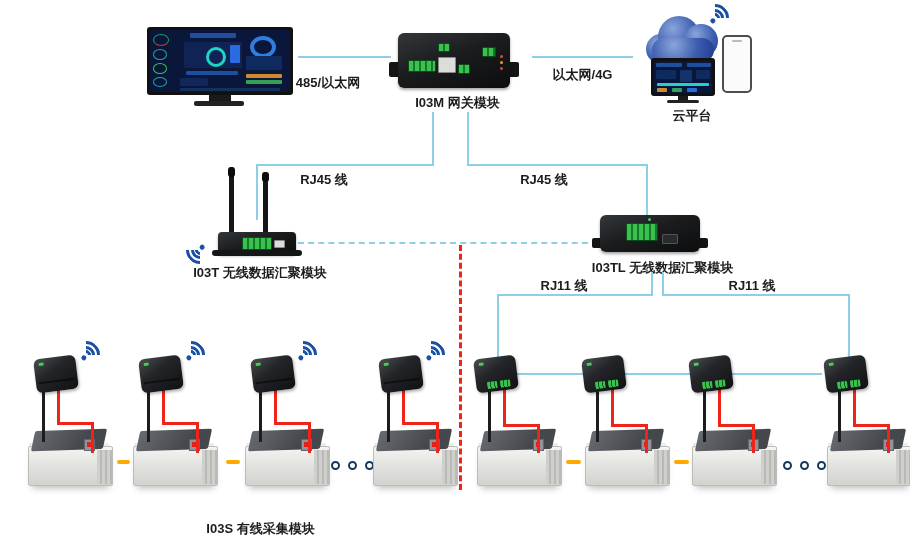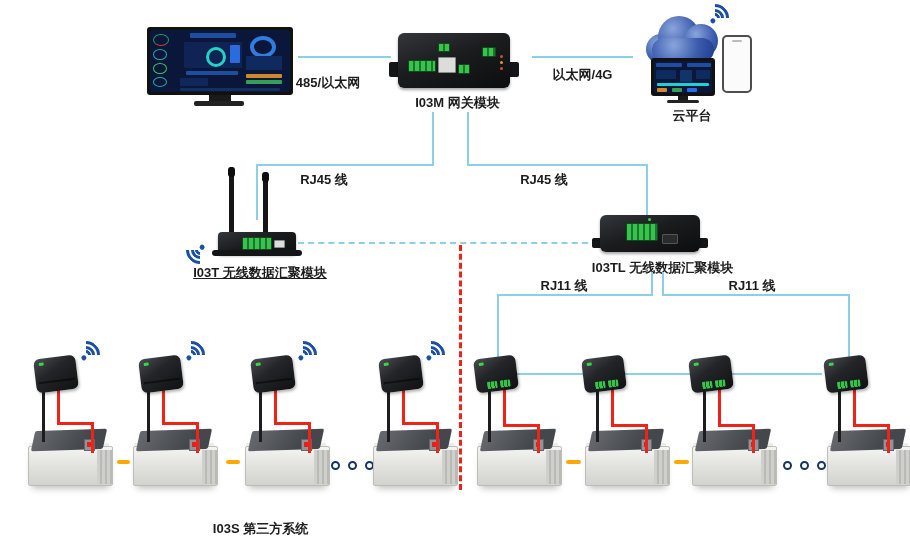--- a/index.html
+++ b/index.html
@@ -180,21 +180,21 @@
     <div class="flange" style="left:212px;top:250px;width:90px;height:6px;border-radius:3px;"></div>
     <div class="term" style="left:242px;top:237px;width:28px;height:11px;"></div>
     <div class="port" style="left:274px;top:240px;width:9px;height:6px;"></div>
     <div class="wifi w-sw" style="left:186px;top:236px;">
       <i class="a1"></i>
         <i class="a2"></i>
         <i class="a3"></i>
         <span class="dot"></span>
     </div>
   </div>
-  <div class="lbl" style="left:175px;top:264px;width:170px;text-decoration:underline;">I03T 无线数据汇聚模块</div>
+  <div class="lbl" style="left:175px;top:264px;width:170px;">I03T 无线数据汇聚模块</div>
 
   <div class="cab-dash" style="left:298px;top:242px;width:300px;"></div>
   <div class="sep-red" style="left:459px;top:245px;height:245px;"></div>
 
   <div>
     <div class="flange" style="left:592px;top:238px;width:10px;height:10px;"></div>
     <div class="flange" style="left:698px;top:238px;width:10px;height:10px;"></div>
     <div class="blackbox" style="left:600px;top:215px;width:100px;height:37px;"></div>
     <div class="term" style="left:626px;top:223px;width:30px;height:16px;"></div>
     <div class="port" style="left:662px;top:234px;width:14px;height:8px;background:#2a2b2d;border-color:#555;"></div>
@@ -405,15 +405,15 @@
       </div>
   </div>
   <div class="jumper" style="left:566px;top:460px;width:15px;"></div>
   <div class="jumper" style="left:674px;top:460px;width:15px;"></div>
   <div class="dots" style="left:783px;top:461px;">
       <i></i>
       <i></i>
       <i></i>
     </div>
 
-  <div class="lbl" style="left:173px;top:520px;width:175px;">I03S 第三方系统</div>
+  <div class="lbl" style="left:173px;top:520px;width:175px;">I03S 有线采集模块</div>
 
 </div>
 
 </body></html>

